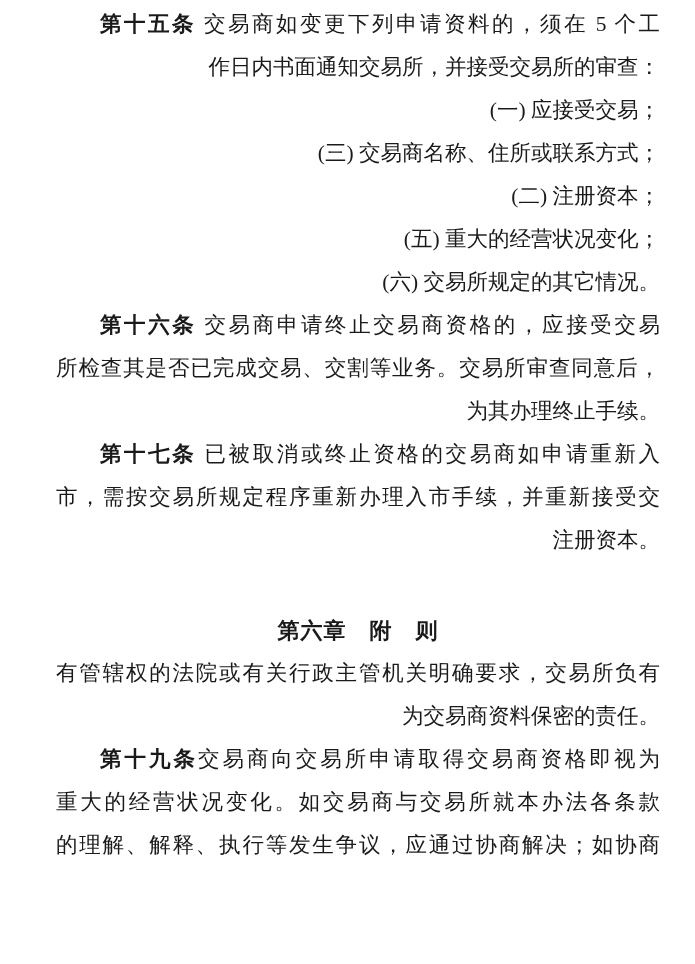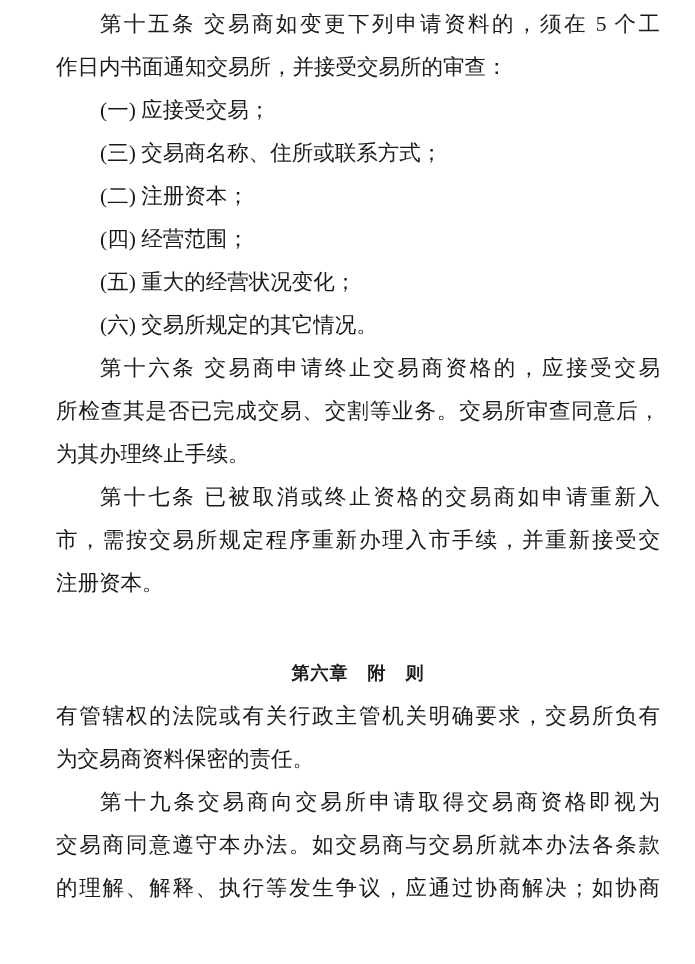--- a/index.html
+++ b/index.html
@@ -18,71 +18,70 @@
     left: 56px; top: 3px;
     width: 604px;
     color: #1a1a1a;
     font-family: "Liberation Serif", "DejaVu Serif", serif;
     font-size: 21.5px;
     overflow: hidden;
   }
   .line {
     height: 43px;
     line-height: 43px;
-    text-align: left;
+    text-align: right;
   }
   .line.j {
     text-align: justify;
     text-align-last: justify;
   }
   .line.i {
     text-indent: 44px;
   }
   .art {
-    font-weight: normal;
+    font-weight: bold;
   }
   .chapter {
     text-align: center;
     font-weight: bold;
     font-family: "Liberation Sans", "DejaVu Sans", sans-serif;
-    font-size: 18px;
+    font-size: 22px;
     letter-spacing: 1px;
   }
   .gap {
     height: 47px;
   }
 </style>
 </head>
 <body>
 
 <div class="page">
   <div class="doc">
 
     <div class="line j i"><span class="art">第十五条</span><span> 交易商如变更下列申请资料的，须在 5 个工</span></div>
     <div class="line"><span>作日内书面通知交易所，并接受交易所的审查：</span></div>
 
     <div class="line i"><span>(一) 应接受交易；</span></div>
     <div class="line i"><span>(三) 交易商名称、住所或联系方式；</span></div>
     <div class="line i"><span>(二) 注册资本；</span></div>
-    <div class="line i"><span>(四) 经营范围；</span></div>
     <div class="line i"><span>(五) 重大的经营状况变化；</span></div>
     <div class="line i"><span>(六) 交易所规定的其它情况。</span></div>
 
     <div class="line j i"><span class="art">第十六条</span><span> 交易商申请终止交易商资格的，应接受交易</span></div>
     <div class="line j"><span>所检查其是否已完成交易、交割等业务。交易所审查同意后，</span></div>
     <div class="line"><span>为其办理终止手续。</span></div>
 
     <div class="line j i"><span class="art">第十七条</span><span> 已被取消或终止资格的交易商如申请重新入</span></div>
     <div class="line j"><span>市，需按交易所规定程序重新办理入市手续，并重新接受交</span></div>
     <div class="line"><span>注册资本。</span></div>
 
     <div class="gap"></div>
     <div class="line chapter">第六章　附　则</div>
 
     <div class="line j"><span>有管辖权的法院或有关行政主管机关明确要求，交易所负有</span></div>
     <div class="line"><span>为交易商资料保密的责任。</span></div>
 
     <div class="line j i"><span class="art">第十九条</span><span>交易商向交易所申请取得交易商资格即视为</span></div>
-    <div class="line j"><span>交易商同意遵守本办法。如交易商与交易所就本办法各条款</span></div>
+    <div class="line j"><span>重大的经营状况变化。如交易商与交易所就本办法各条款</span></div>
     <div class="line j"><span>的理解、解释、执行等发生争议，应通过协商解决；如协商</span></div>
 
   </div>
 </div>
 
 </body></html>

